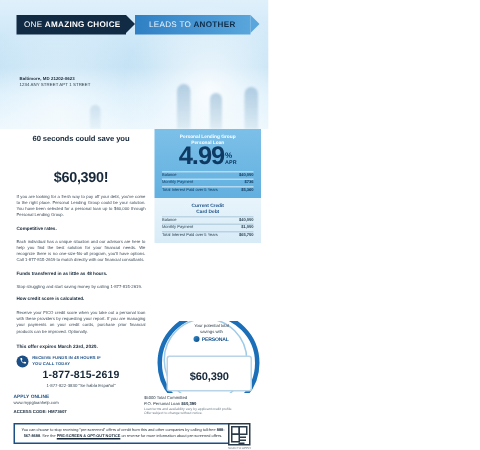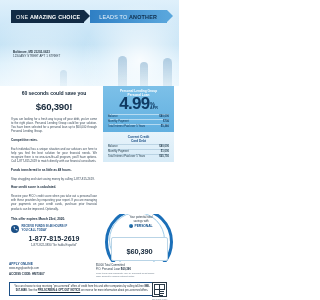--- a/index.html
+++ b/index.html
@@ -59,21 +59,21 @@
   .addr .nm{font-weight:bold;color:#1d2b38;}
 
   
   .left{position:absolute;left:11px;top:90px;width:86px;}
   .save-head{
     font-size:5.1px;font-weight:bold;color:#16283a;text-align:center;
     letter-spacing:-.05px;
   }
   .save-amt{
     font-size:9.6px;font-weight:bold;color:#16283a;text-align:center;
-    margin-top:5px;letter-spacing:-.2px;
+    margin-top:17px;letter-spacing:-.2px;
   }
   .para{font-size:2.85px;color:#3a4a59;line-height:1.5;margin-top:4.5px;text-align:justify;}
   .sub{font-size:3.1px;font-weight:bold;color:#16283a;margin-top:4.5px;}
   .expires{font-size:3.2px;font-weight:bold;color:#16283a;margin-top:6px;}
 
   
   .cta{margin-top:4px;display:flex;align-items:center;gap:2.5px;}
   .cta-ic{
     width:8px;height:8px;border-radius:50%;
     background:#1b4f86;display:flex;align-items:center;justify-content:center;flex:none;

